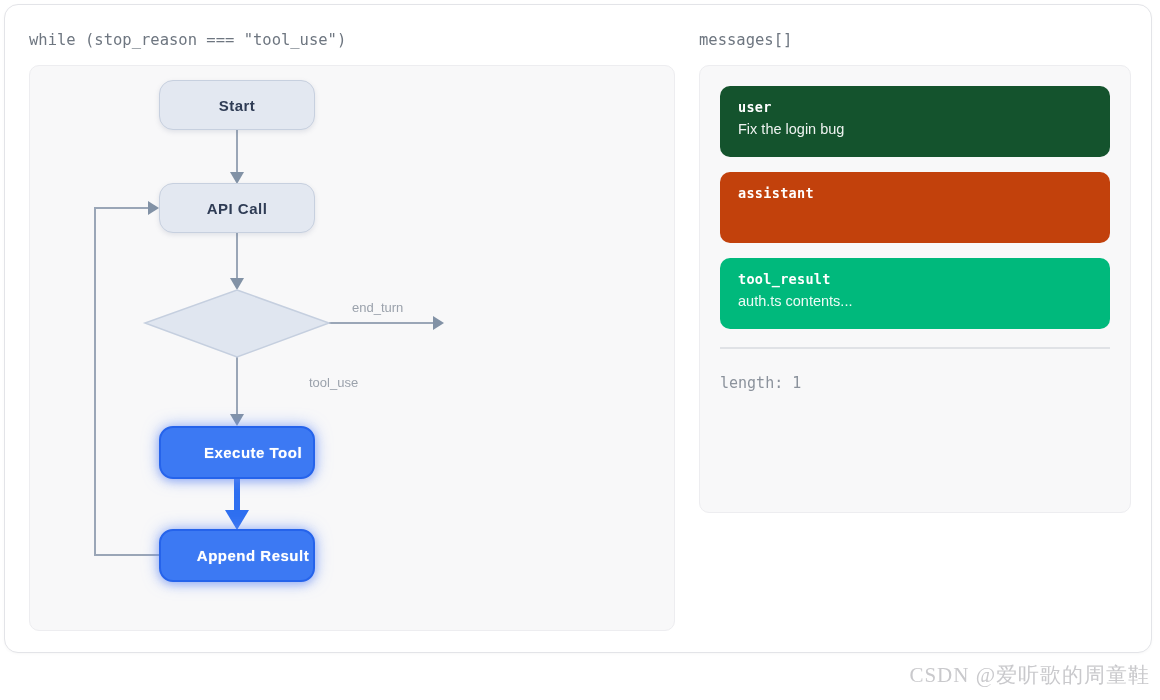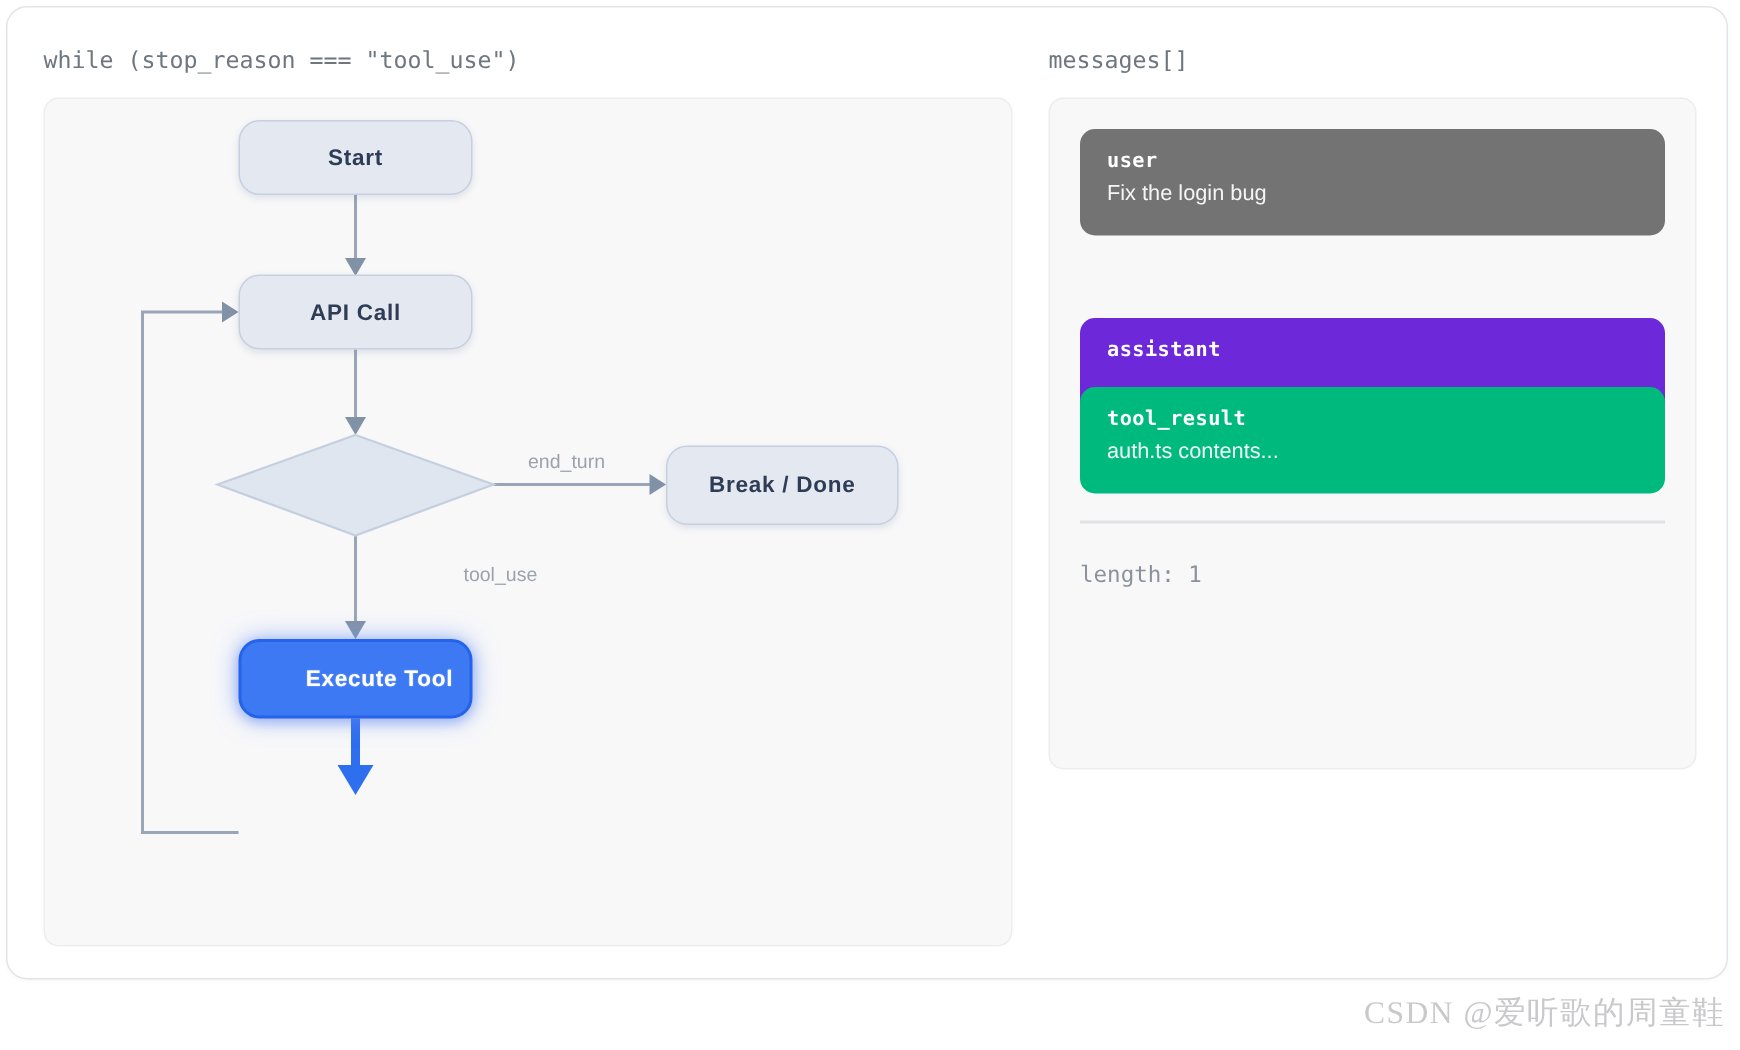--- a/index.html
+++ b/index.html
@@ -98,43 +98,43 @@
 
     <div class="node node-start">
       <span>Start</span>
     </div>
 
     <div class="node node-api">
       <span>API Call</span>
     </div>
 
 
-    <div class="node node-break">
-      <span>Break / Done</span>
-    </div>
 
     <div class="node node-blue node-execute">
       <span>Execute Tool</span>
     </div>
 
+    <div class="node node-blue node-append">
+      <span>Append Result</span>
+    </div>
 
     <div class="edge-label label-end-turn">end_turn</div>
 
     <div class="edge-label label-tool-use">tool_use</div>
 
   </div>
 
   <div class="panel msg-panel">
 
-    <div class="msg-card msg-card-0" style="background-color: #737373;">
+    <div class="msg-card msg-card-0" style="background-color: #14532d;">
       <div class="msg-role">user</div>
       <div class="msg-body">Fix the login bug</div>
     </div>
 
-    <div class="msg-card msg-card-1" style="background-color: #6d28d9; margin-top: 40px;">
+    <div class="msg-card msg-card-1" style="background-color: #c2410c;">
       <div class="msg-role">assistant</div>
     </div>
 
     <div class="msg-card msg-card-2" style="background-color: rgb(0, 185, 124);">
       <div class="msg-role">tool_result</div>
       <div class="msg-body">auth.ts contents...</div>
     </div>
 
     <div class="msg-divider"></div>
 

